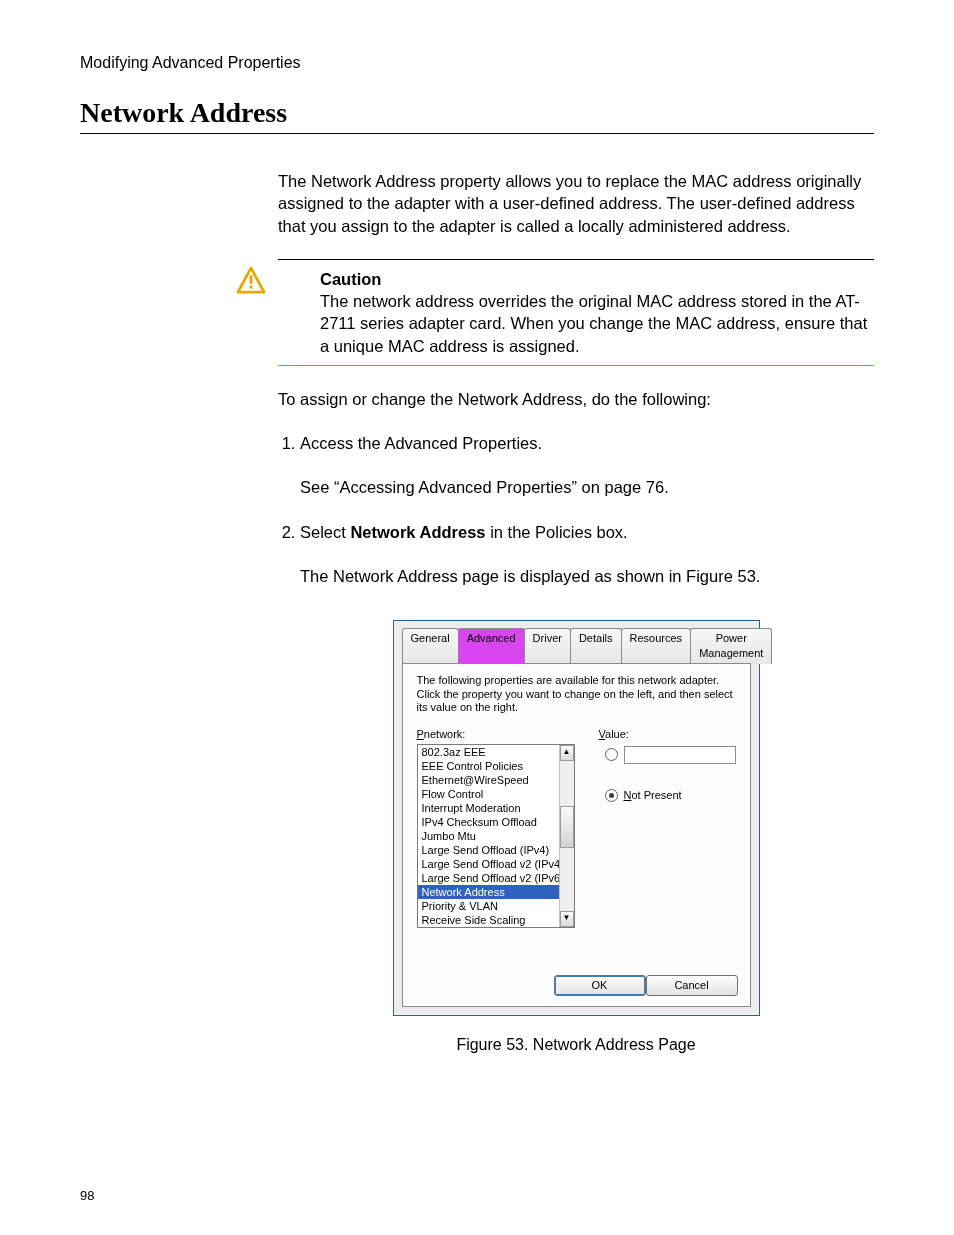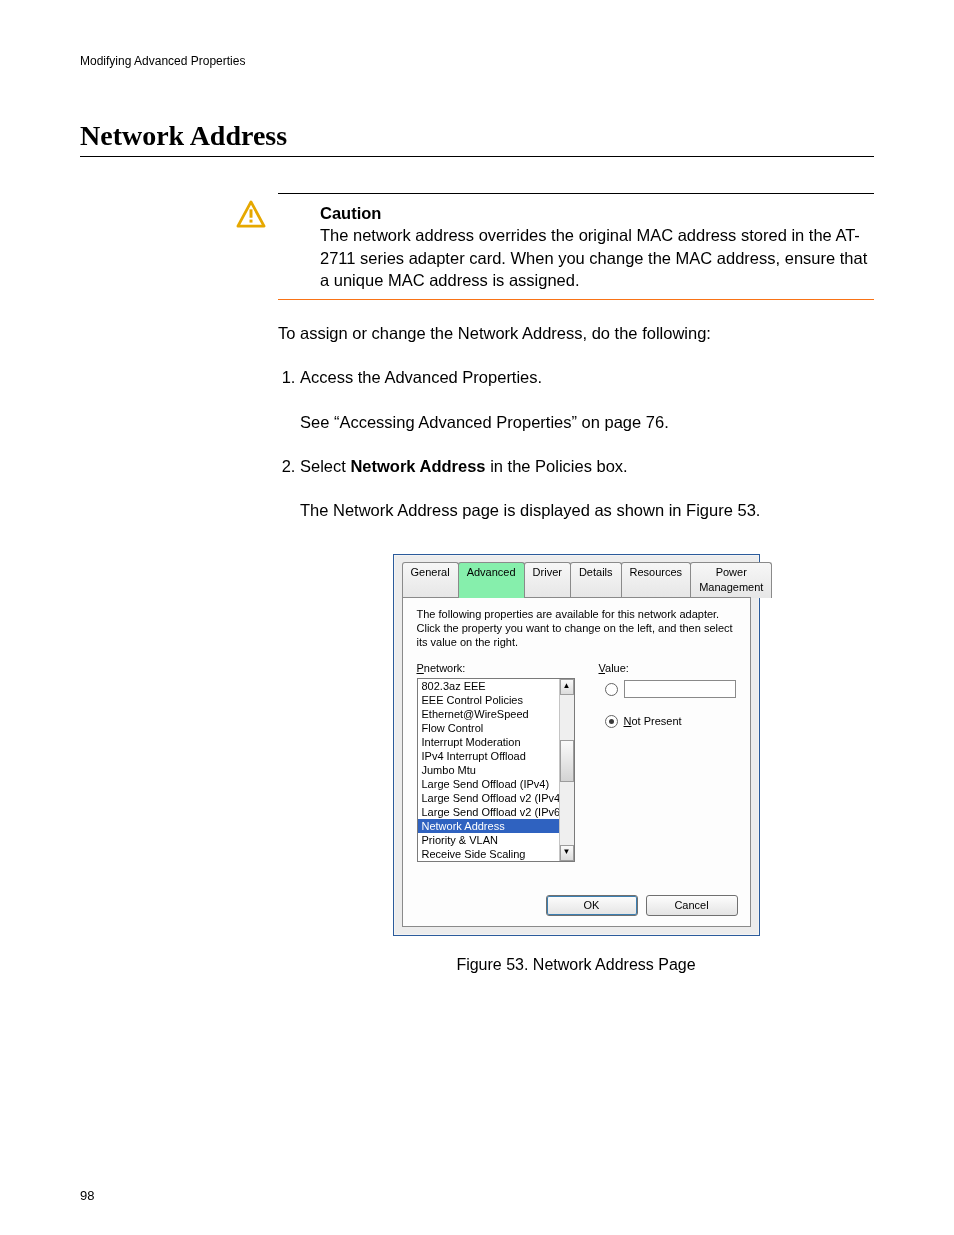--- a/index.html
+++ b/index.html
@@ -8,22 +8,22 @@
     font-family: Arial, Helvetica, sans-serif;
     color: #000;
     width: 954px;
     height: 1235px;
     position: relative;
   }
   .page {
     padding: 54px 80px 0 80px;
   }
   .running-head {
-    font-size: 12px;
-    margin-bottom: 52px;
+    font-size: 16px;
+    margin-bottom: 25px;
   }
   .section-title {
     font-family: "Times New Roman", Times, serif;
     font-size: 28px;
     font-weight: bold;
     border-bottom: 1.5px solid #000;
     padding-bottom: 4px;
     margin-bottom: 36px;
   }
   .body-col {
@@ -100,25 +100,25 @@
     border-bottom: none;
     background: linear-gradient(#f7f7f7,#e6e6e6);
     font-size: 11px;
     position: relative;
     top: 1px;
     border-top-left-radius: 3px;
     border-top-right-radius: 3px;
     margin-right: -1px;
     text-align: center;
   }
-  .tab.active { background: #86efac; z-index: 2; }
+  .tab.active { background: #d946ef; z-index: 2; }
   .tab-panel {
     border: 1px solid #8a8a8a;
     background: #fdfdfd;
-    padding: 10px 14px 0 14px;
+    padding: 10px 14px 14px 14px;
     height: 318px;
     position: relative;
   }
   .desc { font-size: 11px; margin-bottom: 12px; line-height: 1.25; }
   .labels-row { display: flex; }
   .prop-label { flex: 0 0 180px; }
   .val-label  { margin-left: 2px; }
   .underline-letter { text-decoration: underline; }
   .content-row { display: flex; margin-top: 2px; justify-content: space-between; }
   .listbox {
@@ -134,34 +134,34 @@
   .list-inner .item.selected { background: #2f62c0; color: #fff; }
   .list-scroll {
     position: absolute; right: 0; top: 0; bottom: 0; width: 14px;
     background: #efefef; border-left: 1px solid #c4c4c4;
     display: flex; flex-direction: column;
   }
   .sbtn { height: 14px; background: linear-gradient(#fafafa,#dcdcdc); border: 1px solid #9c9c9c; font-size: 8px; text-align: center; line-height: 12px; }
   .strack { flex: 1; position: relative; }
   .sthumb { position: absolute; left: 0; right: 0; top: 30%; height: 40px; background: linear-gradient(#fafafa,#d3d3d3); border: 1px solid #9c9c9c; }
   .value-col { margin-left: 18px; font-size: 11px; padding-top: 2px; }
-  .radio-row { display: flex; align-items: center; margin-bottom: 16px; }
+  .radio-row { display: flex; align-items: center; margin-bottom: 24px; }
   .radio {
     width: 11px; height: 11px; border-radius: 50%;
     border: 1px solid #646464; background: #fff; margin-right: 6px;
     display: inline-flex; align-items: center; justify-content: center;
   }
   .radio.checked::after { content: ""; width: 5px; height: 5px; border-radius: 50%; background: #3a3a3a; }
   .val-input {
     width: 110px; height: 16px; border: 1px solid #8a8a8a; background: #fff;
   }
   .btn-row {
     position: absolute;
     right: 12px; bottom: 10px;
-    display: flex; gap: 8px;
+    display: flex; 
   }
   .btn {
     min-width: 66px; padding: 2px 12px;
     border: 1px solid #707070;
     background: linear-gradient(#fdfdfd,#e4e4e4);
     border-radius: 3px;
     font-size: 11px;
     text-align: center;
   }
   .btn.default { box-shadow: 0 0 0 1px #3c7fb1 inset; }
@@ -178,20 +178,21 @@
 </style>
 </head>
 <body>
 
 <div class="page">
   <div class="running-head">Modifying Advanced Properties</div>
 
   <div class="section-title">Network Address</div>
 
   <div class="body-col">
+    <div class="para">The Network Address property allows you to replace the MAC address originally assigned to the adapter with a user-defined address. The user-defined address that you assign to the adapter is called a locally administered address.</div>
 
     <div class="caution-box">
       <div class="caution-icon">
         <svg viewBox="0 0 32 30">
           <polygon points="16,2 30,28 2,28" fill="none" stroke="#e6a800" stroke-width="3" stroke-linejoin="round"></polygon>
           <rect x="14.4" y="10" width="3.2" height="9" fill="#e6a800"></rect>
           <rect x="14.4" y="21" width="3.2" height="3.2" fill="#e6a800"></rect>
         </svg>
       </div>
       <div class="caution-text">
@@ -233,21 +234,21 @@
             </div>
 
             <div class="content-row">
               <div class="listbox">
                 <div class="list-inner" id="prop-list">
                     <div class="item">802.3az EEE</div>
                     <div class="item">EEE Control Policies</div>
                     <div class="item">Ethernet@WireSpeed</div>
                     <div class="item">Flow Control</div>
                     <div class="item">Interrupt Moderation</div>
-                    <div class="item">IPv4 Interrupt Offload</div>
+                    <div class="item">IPv4 Checksum Offload</div>
                     <div class="item">Jumbo Mtu</div>
                     <div class="item">Large Send Offload (IPv4)</div>
                     <div class="item">Large Send Offload v2 (IPv4)</div>
                     <div class="item">Large Send Offload v2 (IPv6)</div>
                     <div class="item selected">Network Address</div>
                     <div class="item">Priority &amp; VLAN</div>
                     <div class="item">Receive Side Scaling</div>
                   </div>
                 <div class="list-scroll">
                   <div class="sbtn">▲</div>

